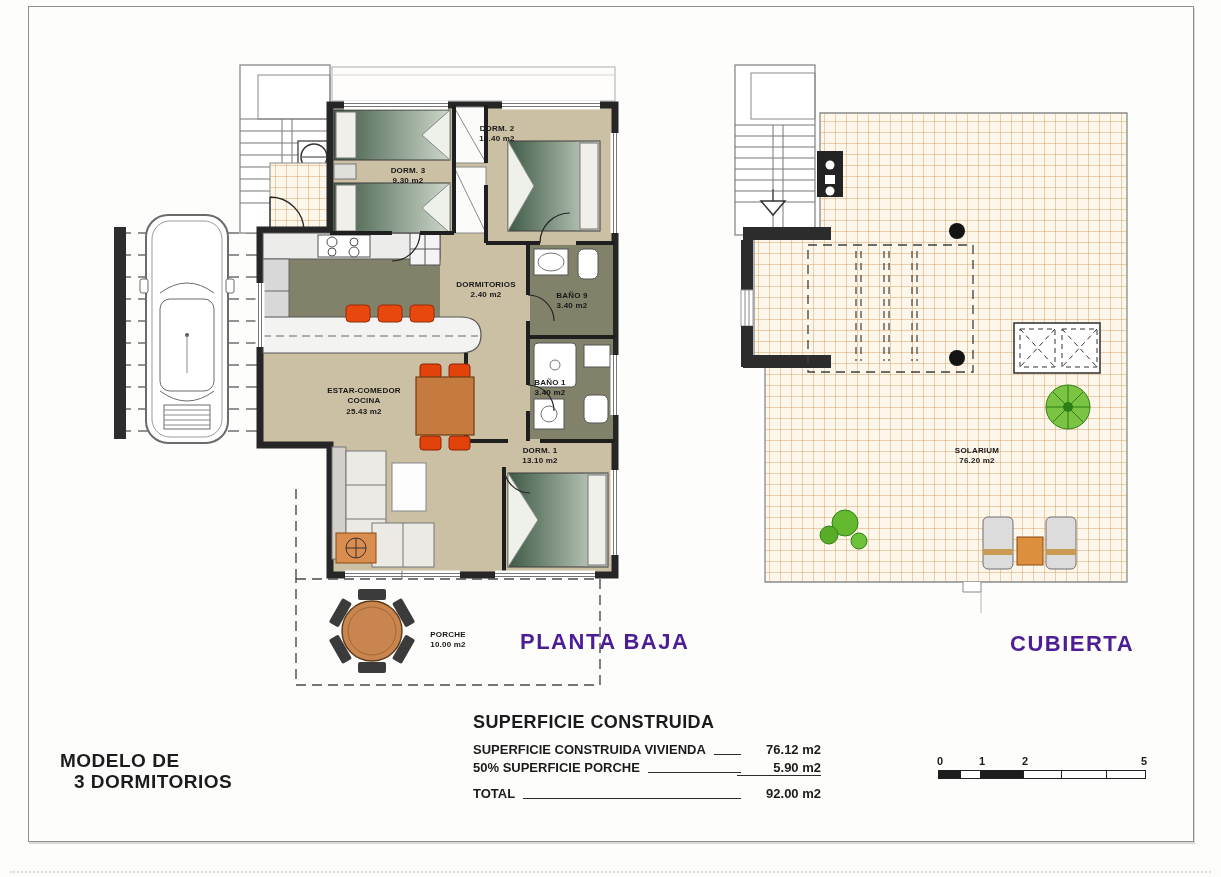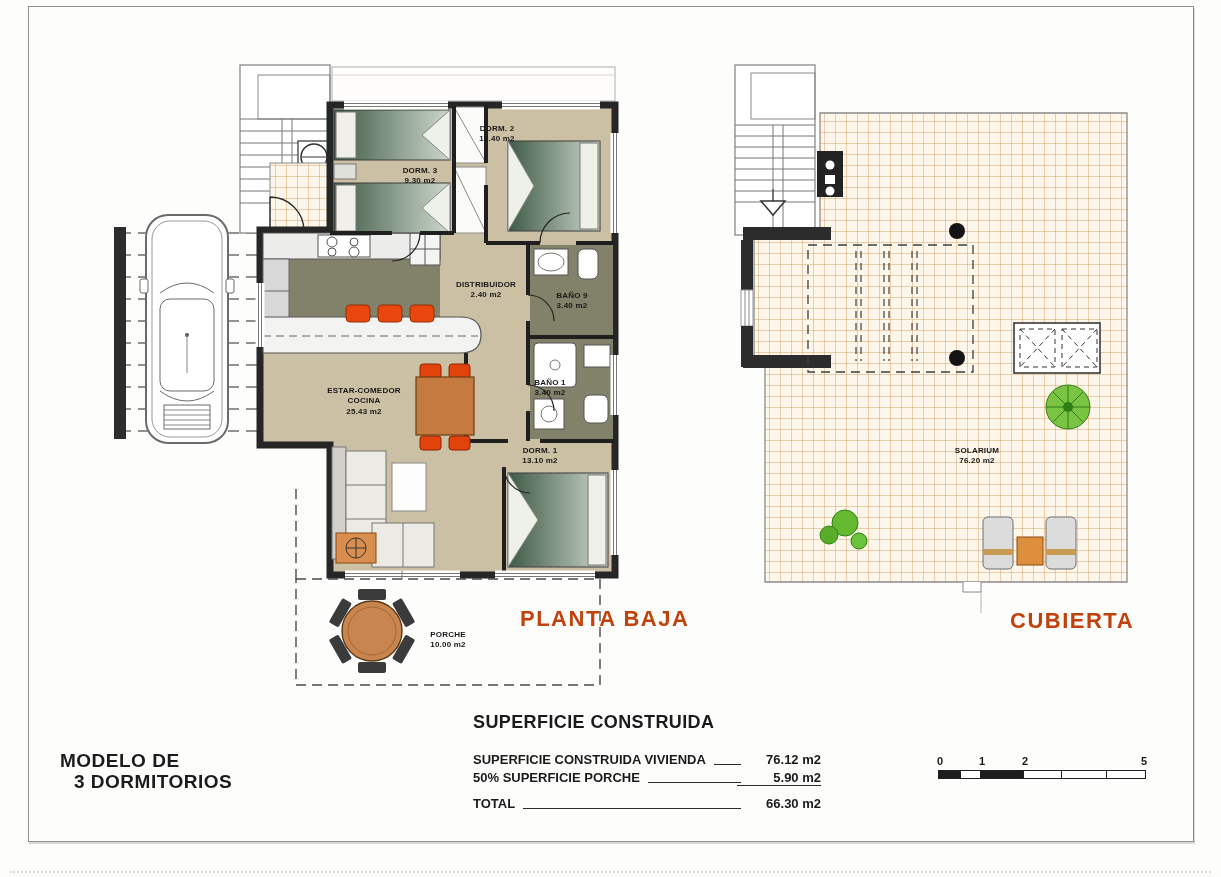--- a/index.html
+++ b/index.html
@@ -11,30 +11,30 @@
     position:absolute;left:28px;top:6px;width:1164px;height:834px;
     border:1.5px solid #8f8f8f;box-shadow:1px 2px 0 rgba(150,150,150,.35);
   }
   svg{position:absolute;}
   .rlabel{
     position:absolute;transform:translateX(-50%);text-align:center;
     font-size:8px;font-weight:bold;line-height:1.3;letter-spacing:.2px;color:#181818;white-space:nowrap;
   }
   .rlabel span{display:block;}
   .plan-title{
-    position:absolute;font-size:22px;font-weight:600;letter-spacing:1.5px;color:#c2410c;white-space:nowrap;
+    position:absolute;font-size:22px;font-weight:600;letter-spacing:1.5px;color:#4c1d95;white-space:nowrap;margin-top:23px;
   }
   .model-title{
     position:absolute;left:60px;top:750px;font-size:19px;font-weight:600;
     letter-spacing:.5px;line-height:1.12;color:#1c1c1c;
   }
   .model-title span{display:block;}
   .model-title .l2{padding-left:14px;}
   .surface{position:absolute;left:473px;top:712px;width:348px;}
-  .surface .s-title{font-size:18px;font-weight:bold;letter-spacing:.4px;margin-bottom:19px;}
+  .surface .s-title{font-size:18px;font-weight:bold;letter-spacing:.4px;margin-bottom:9px;}
   .s-row{display:flex;align-items:flex-end;font-size:13px;font-weight:bold;margin-top:3px;}
   .s-label{white-space:nowrap;}
   .leader{flex:1;border-bottom:1.4px solid #2b2b2b;margin:0 4px 2px 8px;}
   .s-val{width:76px;text-align:right;white-space:nowrap;}
   .subrule{height:8px;}
   .subrule div{width:84px;margin-left:auto;border-top:1.4px solid #2b2b2b;}
   .total-row{}
   .scalebar{position:absolute;left:936px;top:755px;width:212px;height:50px;}
   .scalebar .tick{position:absolute;top:0;font-size:11px;font-weight:bold;transform:translateX(-50%);}
   .bar{position:absolute;left:2px;top:15px;width:206px;height:7px;border:1.2px solid #222;display:flex;}
@@ -316,30 +316,30 @@
       <rect x="258" y="494" width="30" height="6" fill="#c89a52"></rect>
       <rect x="321" y="462" width="30" height="52" rx="5" fill="#dcdcdc" stroke="#6e6e6e"></rect>
       <rect x="321" y="494" width="30" height="6" fill="#c89a52"></rect>
     </g>
     <rect x="292" y="482" width="26" height="28" fill="#dd8f3e" stroke="#8a4a12"></rect>
 
     <path d="M238 527V537H256V527" fill="#fff" stroke="#8a8a8a"></path>
     <path d="M256 537V558" stroke="#b5b5b5" fill="none"></path>
   </svg>
 
-  <div class="rlabel" style="left:420px;top:166px">
+  <div class="rlabel" style="left:408px;top:166px">
     <span>DORM. 3</span>
       <span>9.30 m2</span>
   </div>
   <div class="rlabel" style="left:497px;top:124px">
     <span>DORM. 2</span>
       <span>10.40 m2</span>
   </div>
   <div class="rlabel" style="left:486px;top:280px">
-    <span>DISTRIBUIDOR</span>
+    <span>DORMITORIOS</span>
       <span>2.40 m2</span>
   </div>
   <div class="rlabel" style="left:572px;top:291px">
     <span>BAÑO 9</span>
       <span>3.40 m2</span>
   </div>
   <div class="rlabel" style="left:550px;top:378px">
     <span>BAÑO 1</span>
       <span>3.40 m2</span>
   </div>
@@ -380,21 +380,21 @@
       <span class="s-label">50% SUPERFICIE PORCHE</span>
       <span class="leader"></span>
       <span class="s-val">5.90 m2</span>
     </div>
     <div class="subrule">
         <div></div>
       </div>
     <div class="s-row total-row">
       <span class="s-label">TOTAL</span>
       <span class="leader"></span>
-      <span class="s-val">66.30 m2</span>
+      <span class="s-val">92.00 m2</span>
     </div>
   </div>
 
   <div class="scalebar">
     <span class="tick" style="left:4px">0</span>
     <span class="tick" style="left:46px">1</span>
     <span class="tick" style="left:89px">2</span>
     <span class="tick" style="left:208px">5</span>
     <div class="bar">
       <i class="b" style="width:22px"></i>

